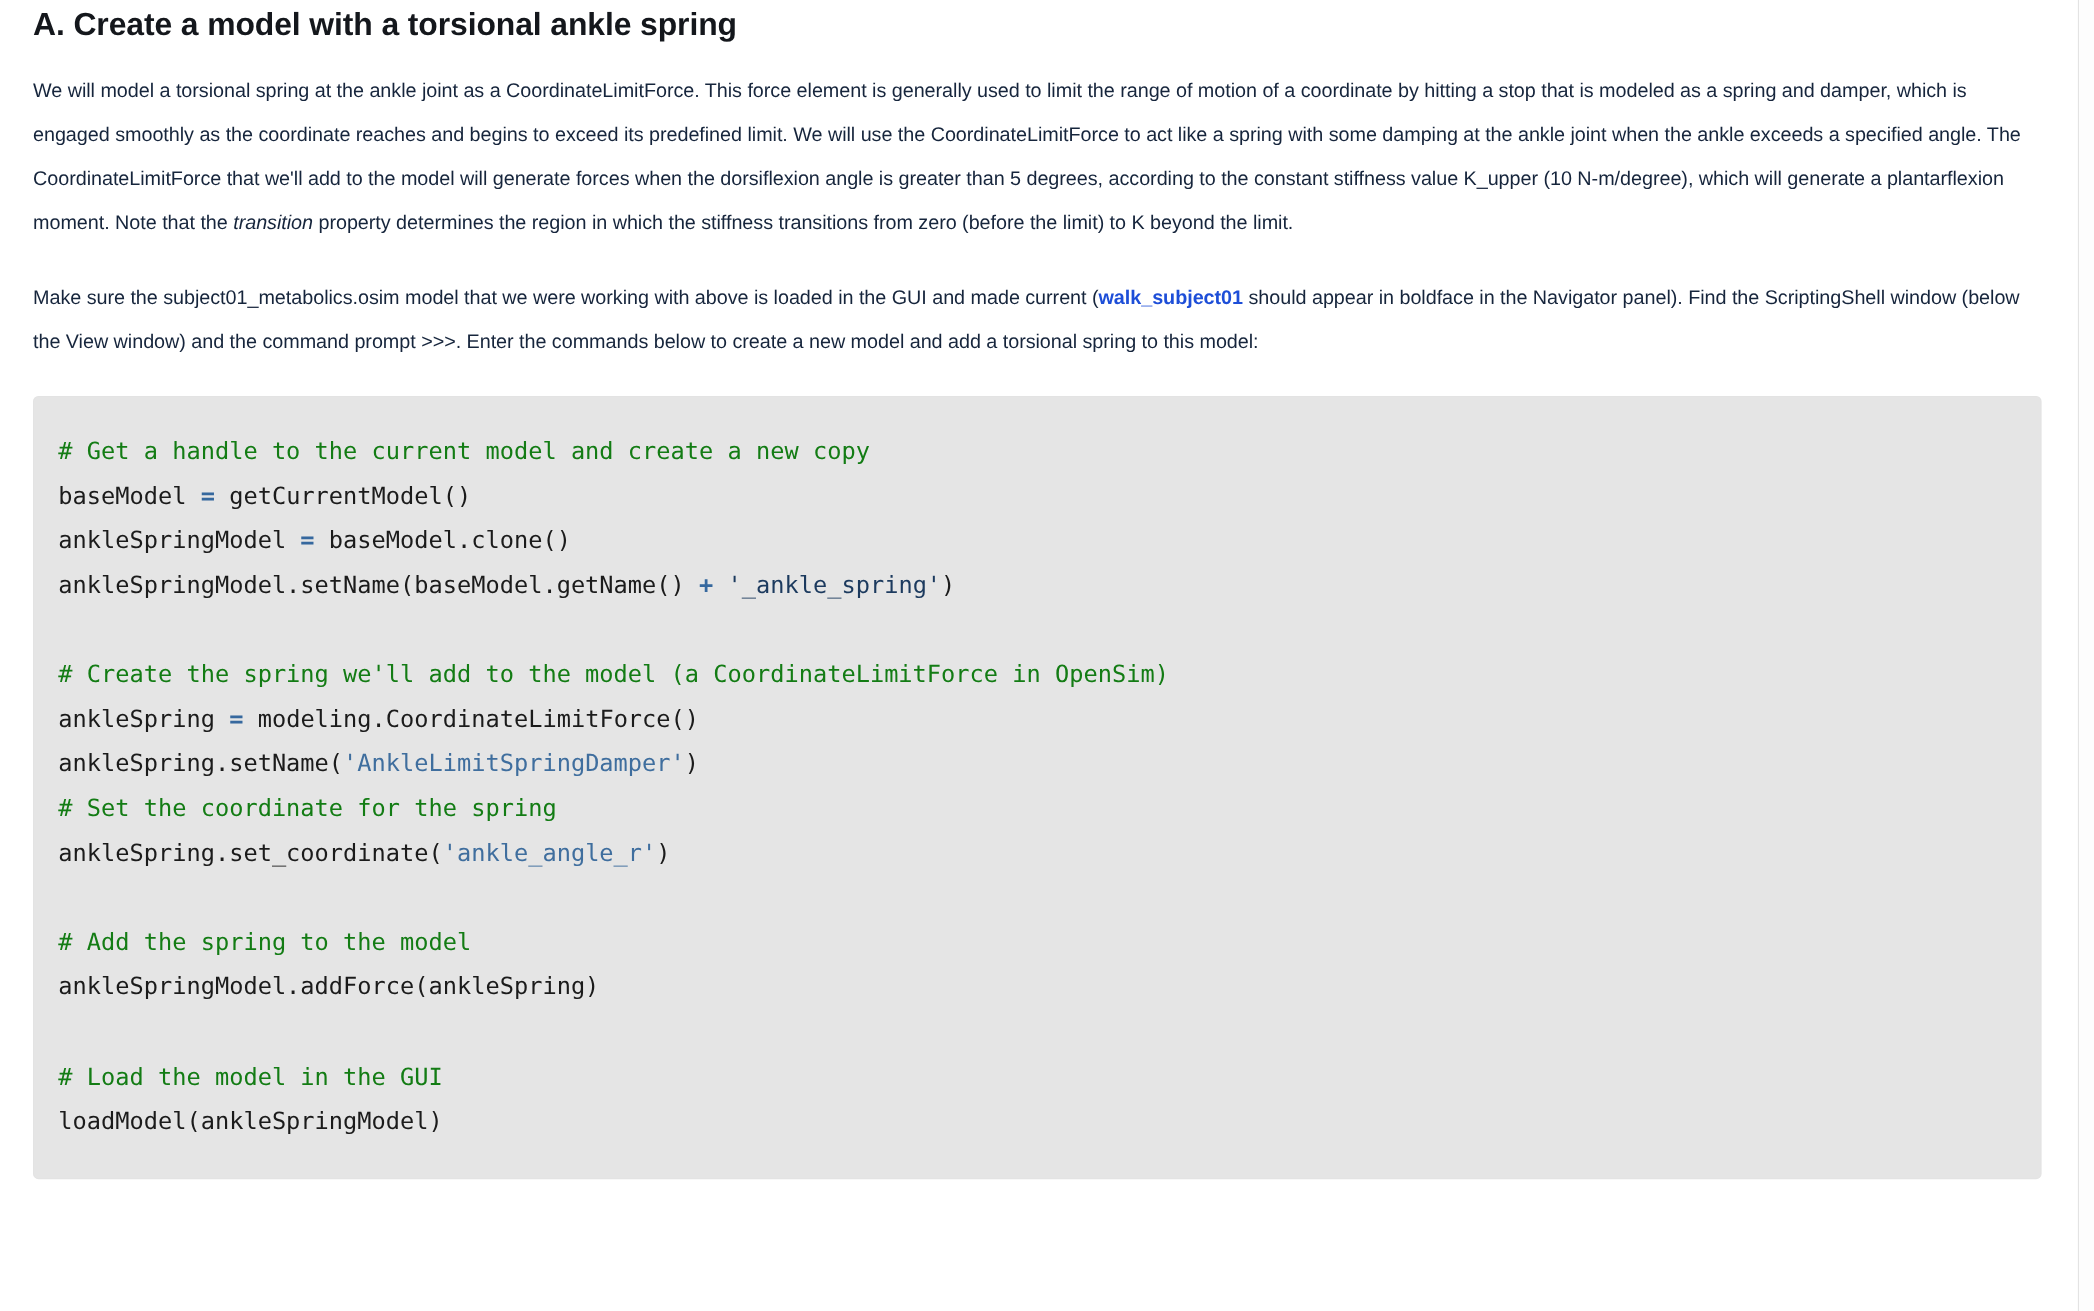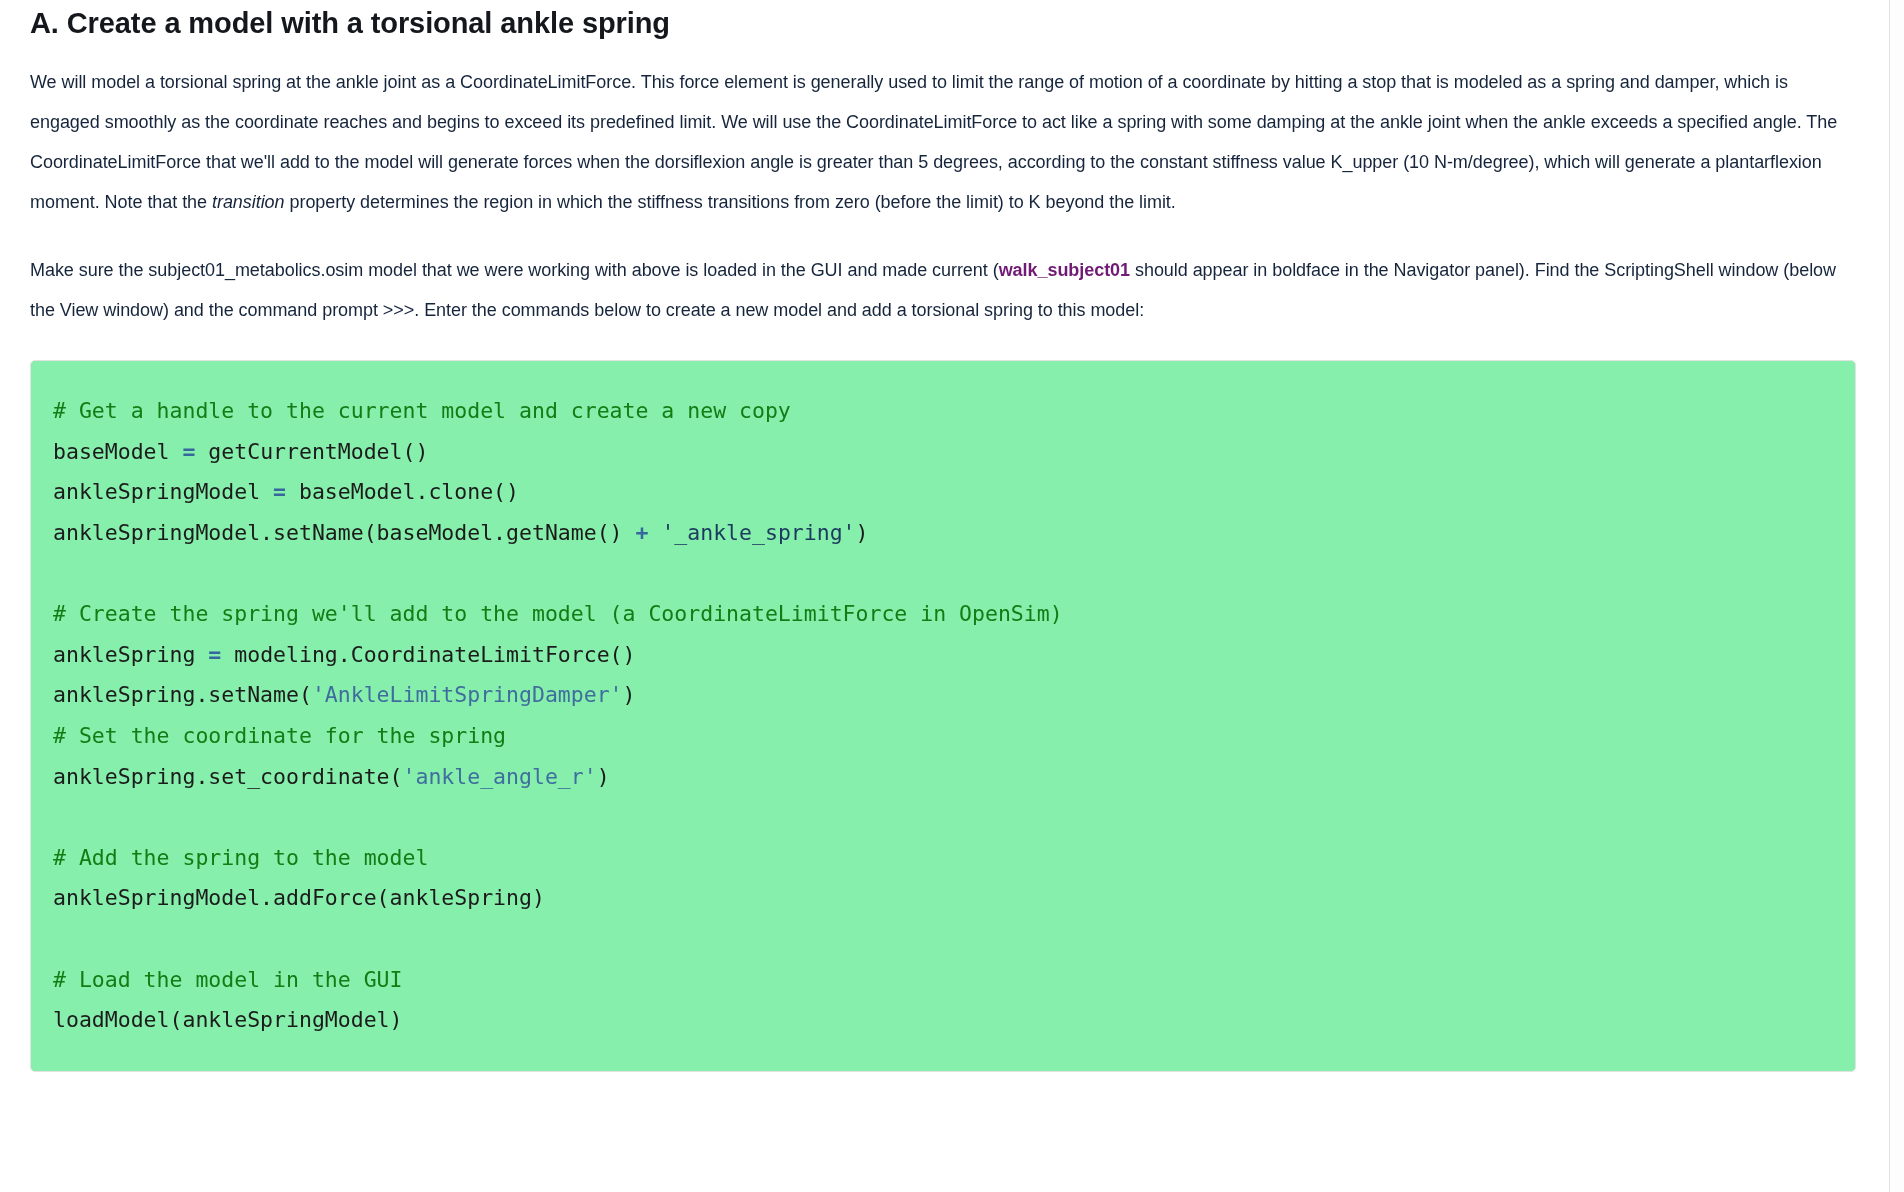--- a/index.html
+++ b/index.html
@@ -70,28 +70,28 @@
   }
   p.body-text.second {
     margin-top: 28px;
   }
 
   p.body-text em {
     font-style: italic;
   }
   p.body-text strong {
     font-weight: bold;
-    color: #701a75;
+    color: #1d4ed8;
   }
 
   .code-block {
     margin: 30px 0 0 0;
     border: 1px solid #e3e3e3;
     border-radius: 5px;
-    background: #86efac;
+    background: #e5e5e5;
     padding: 30px 0 30px 22px;
     box-sizing: border-box;
     width: 1826px;
     box-shadow: 0 0 0 0 rgba(0,0,0,0);
   }
 
   pre.code {
     margin: 0;
     font-family: "DejaVu Sans Mono", "Liberation Mono", monospace;
     font-size: 21.5px;

